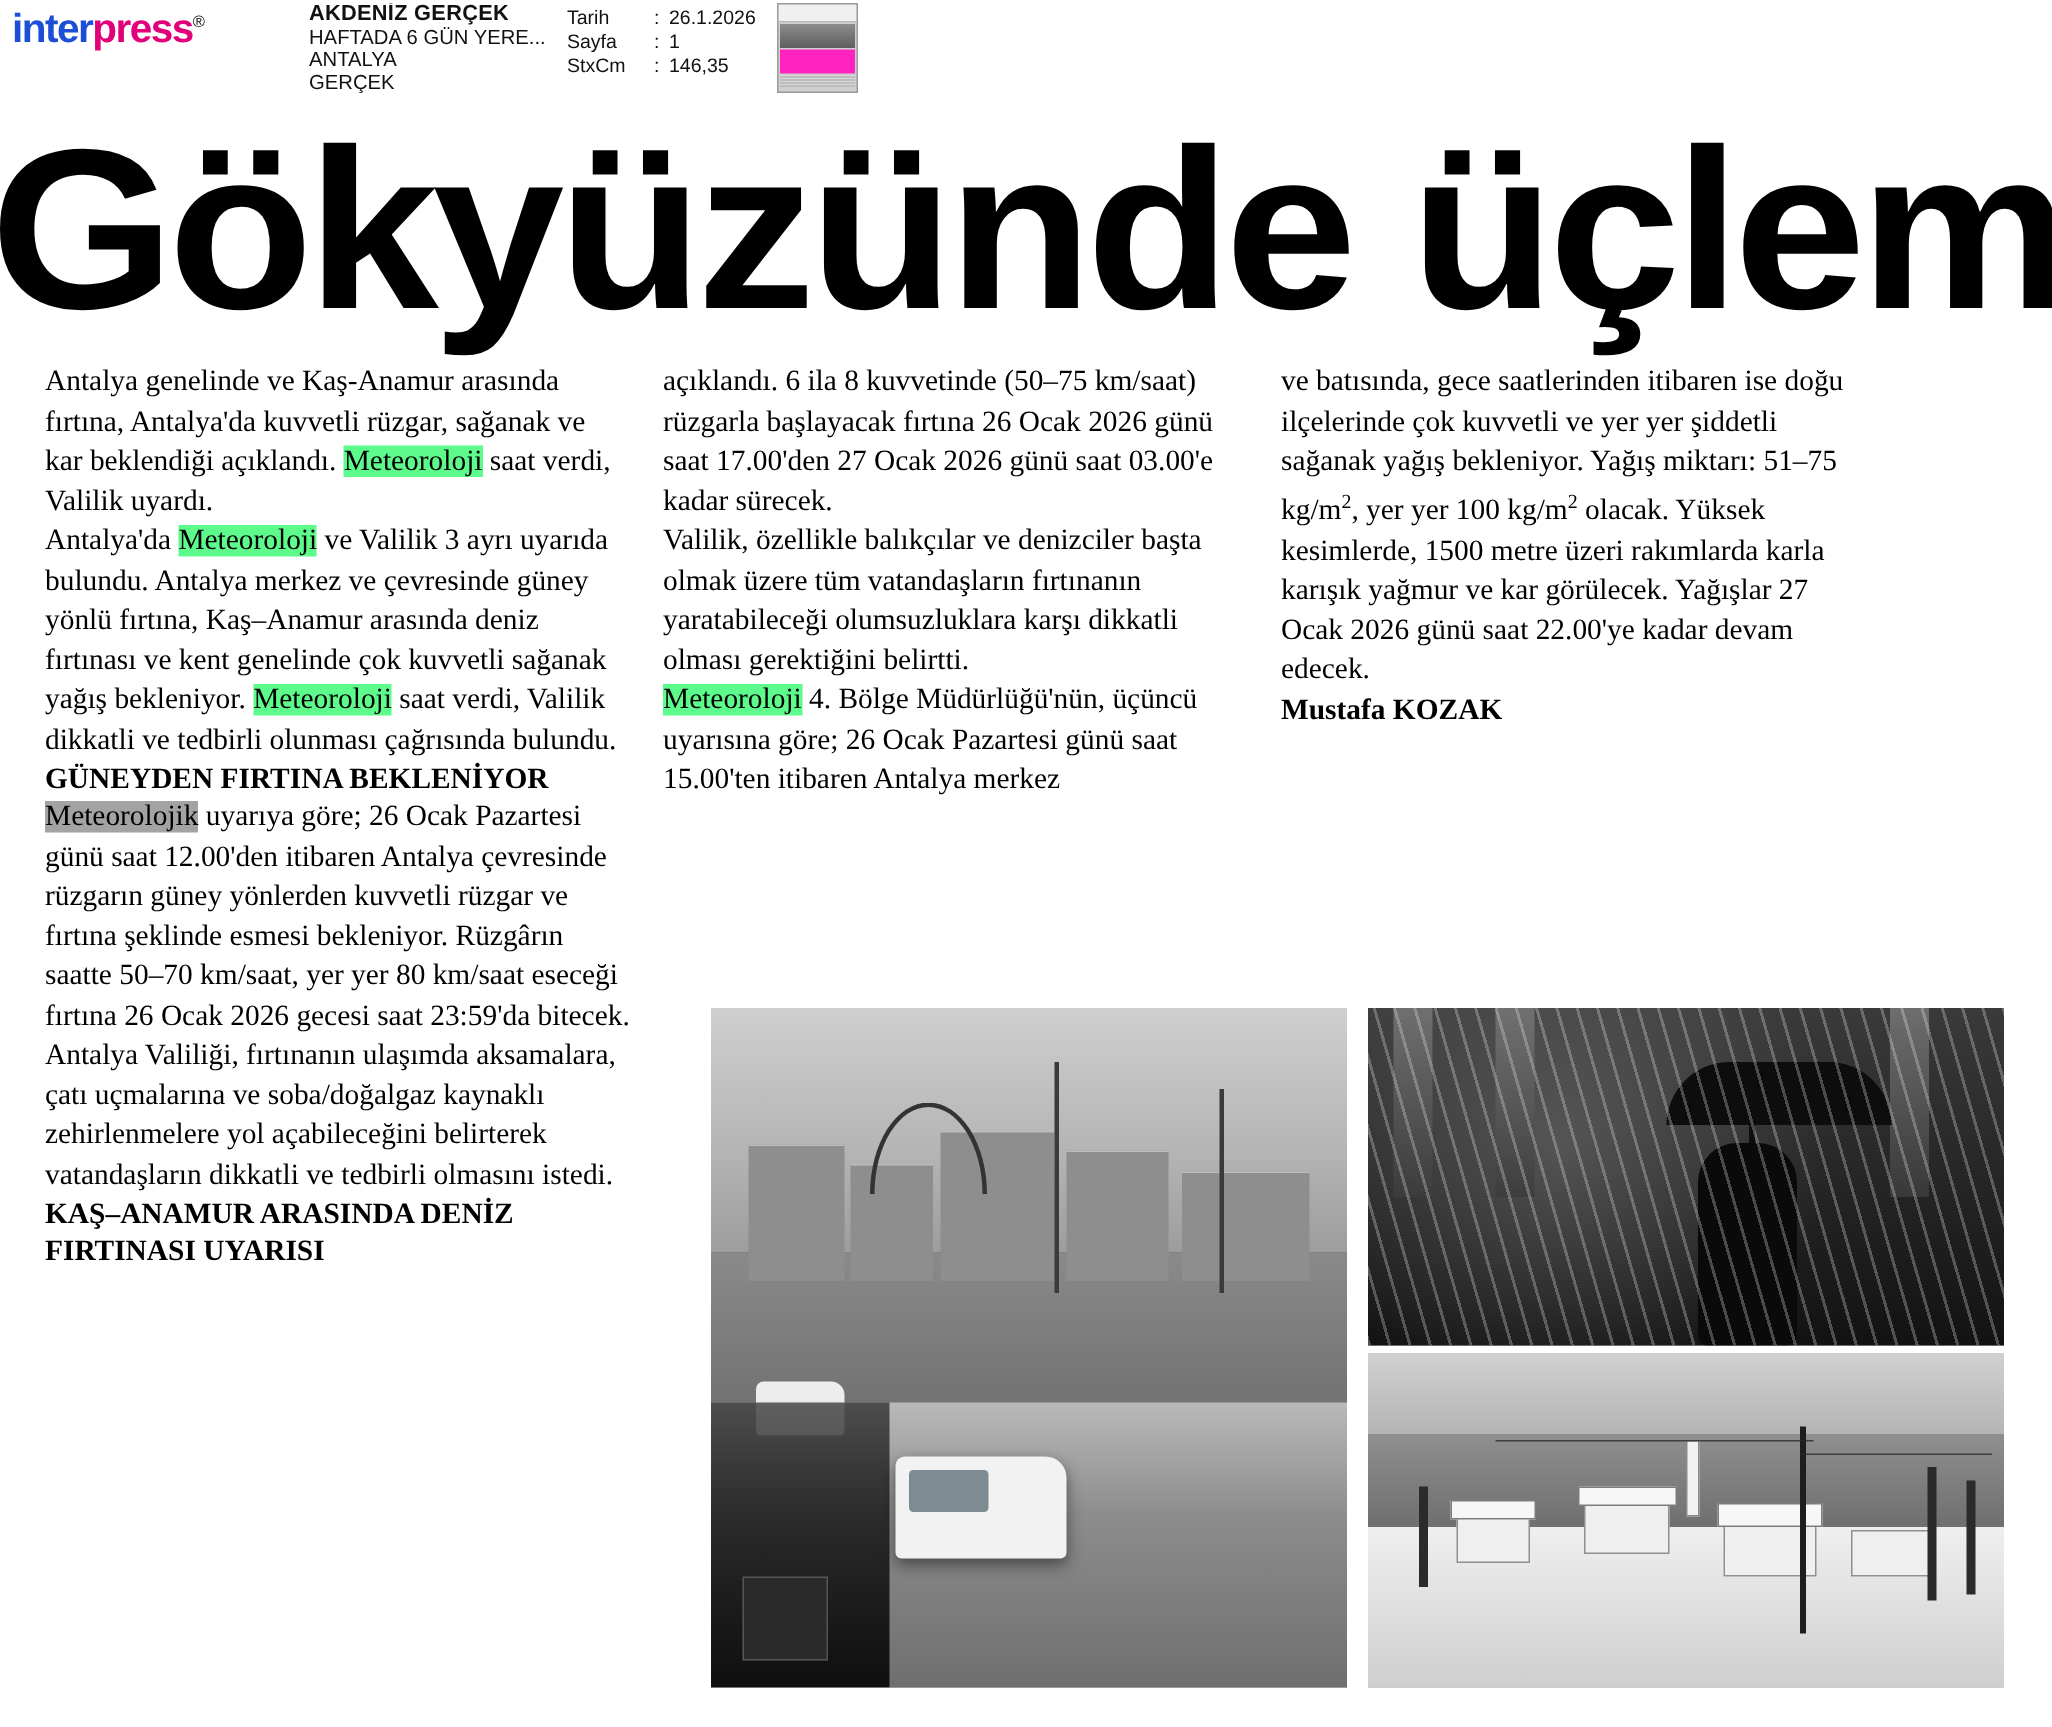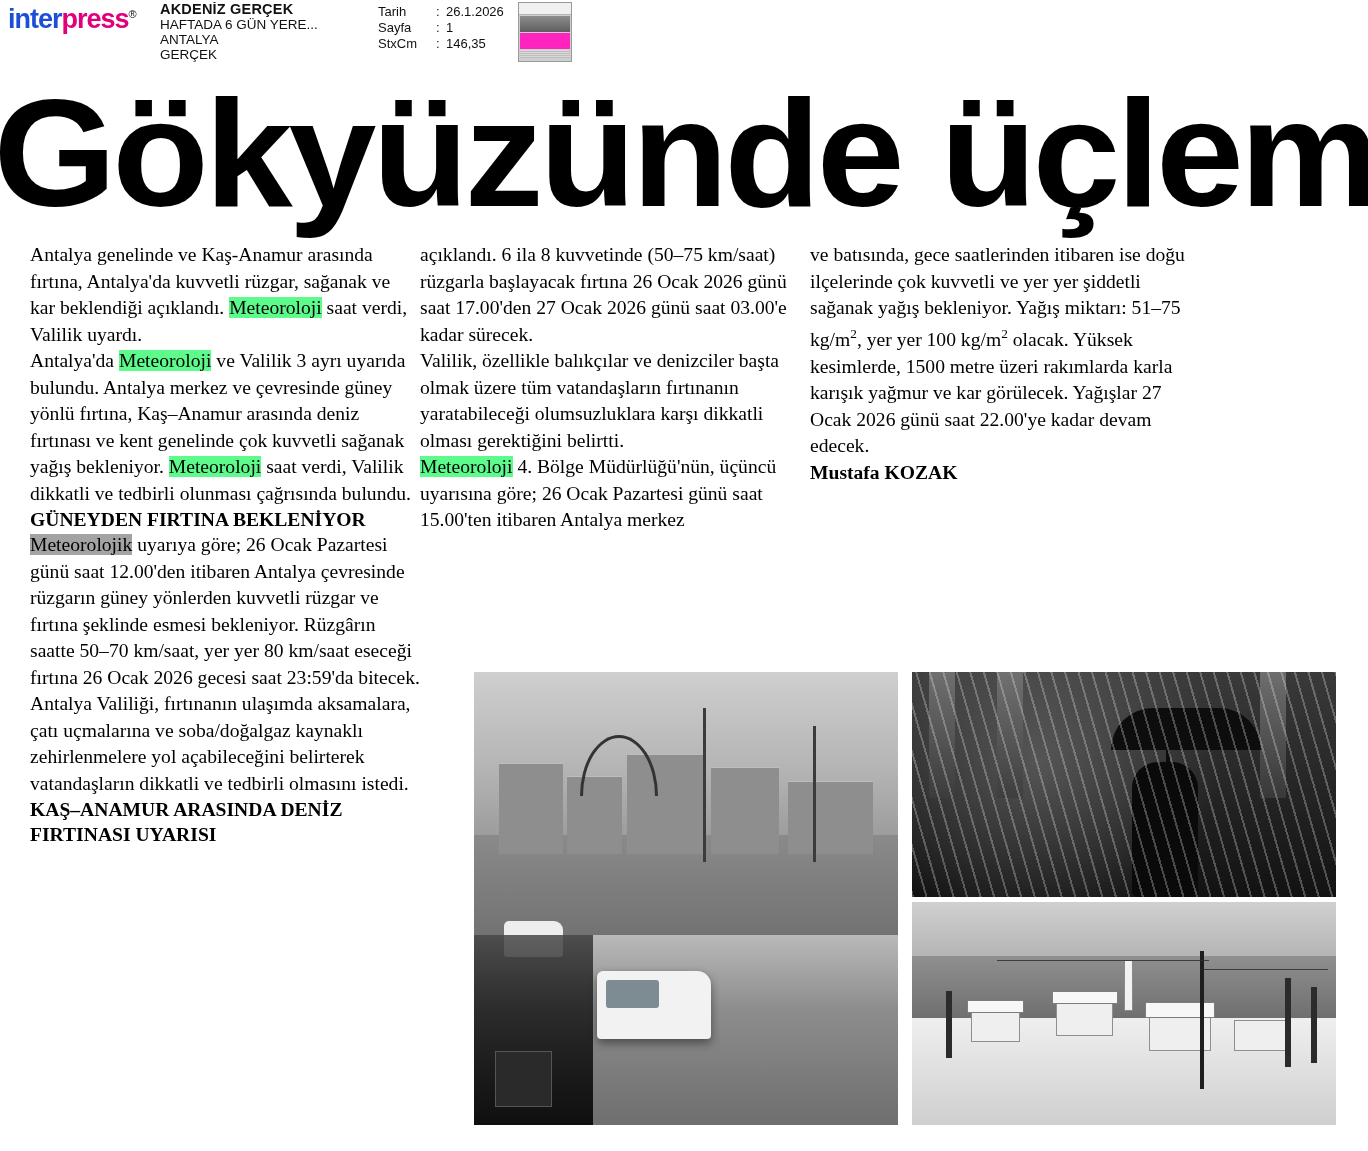--- a/index.html
+++ b/index.html
@@ -48,21 +48,21 @@
     font-size: 13.5px;
     line-height: 15px;
     color: #111;
     width: 210px;
   }
   .pub-title {
     font-weight: 700;
     font-size: 14.5px;
     letter-spacing: 0.2px;
   }
-  .pub-line { white-space: nowrap; overflow: hidden; }
+  .pub-line { white-space: nowrap; overflow: hidden; margin-left: 46px; }
 
   .meta-block {
     position: absolute;
     left: 378px;
     top: 4px;
     font-family: "Liberation Sans", sans-serif;
     font-size: 13px;
     line-height: 16px;
     color: #111;
   }
@@ -118,20 +118,21 @@
     text-align: center;
     padding: 10px 0 2px 0;
     margin: 0 20px;
     white-space: nowrap;
     transform: scaleX(1.04);
   }
 
   
   .columns {
     display: flex;
+    gap: 22px;
     padding: 12px 30px 0 30px;
     box-sizing: border-box;
   }
   .col {
     width: 390px;
     font-size: 19.6px;
     line-height: 26.5px;
     text-align: left;
   }
   .col p { margin: 0; }

